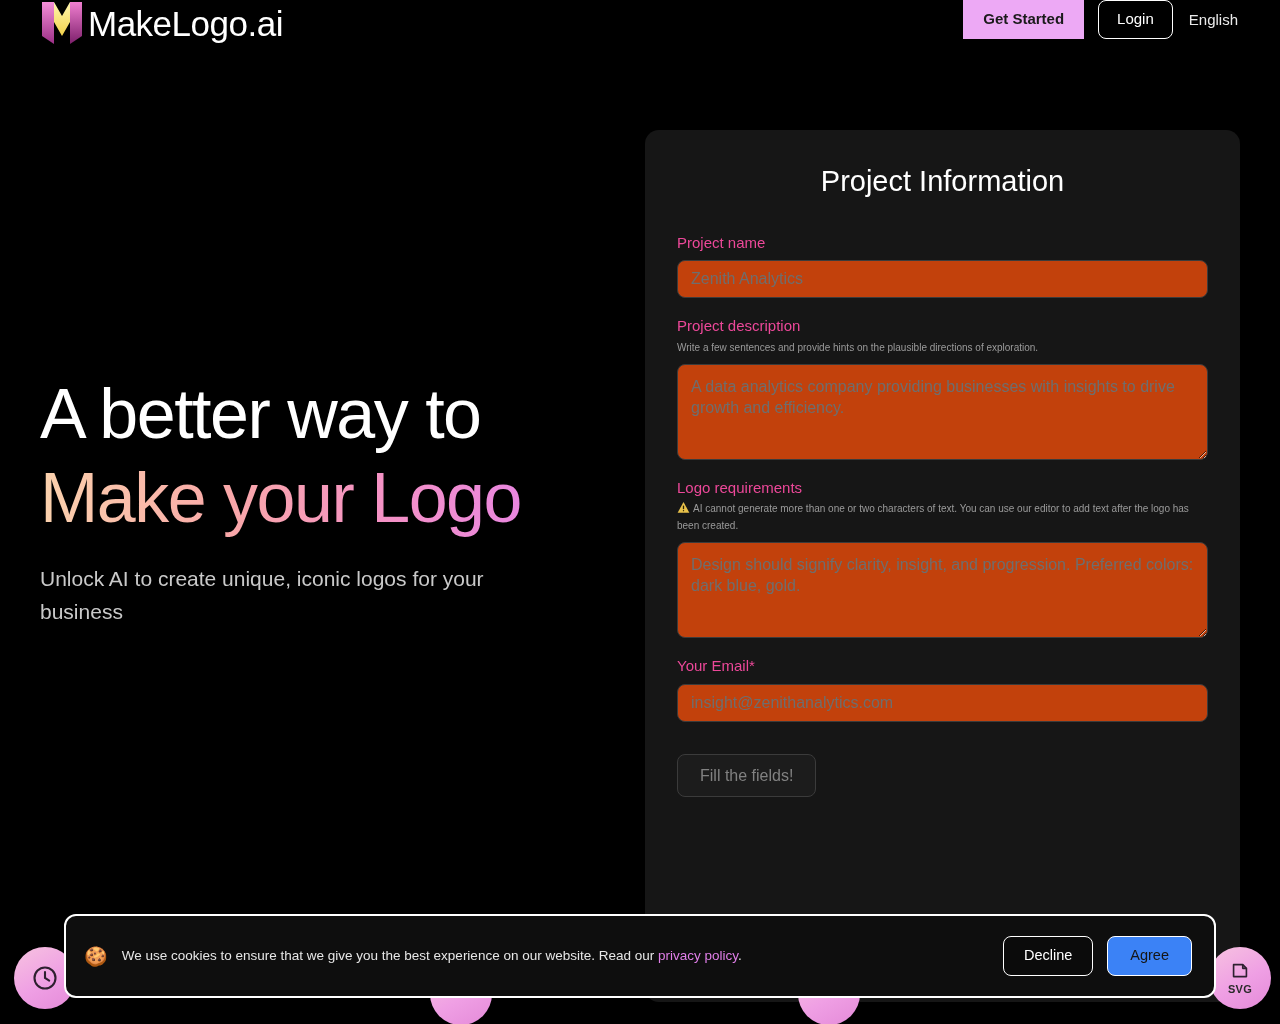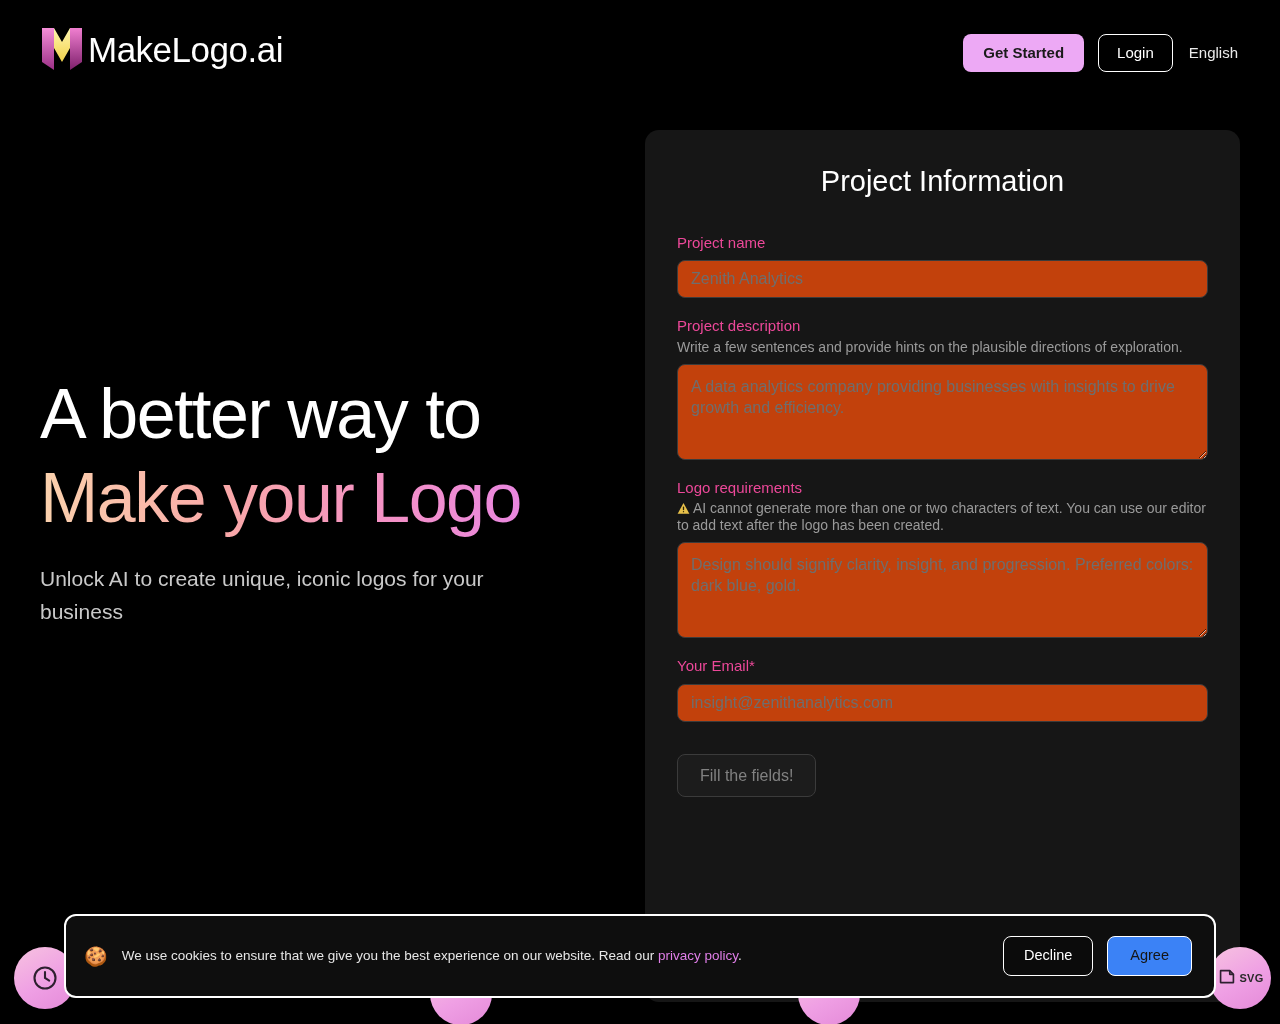--- a/index.html
+++ b/index.html
@@ -20,21 +20,21 @@
     background: #000000;
   }
 
   
   .header {
     position: absolute;
     top: 0; left: 0;
     width: 1280px;
     height: 72px;
     display: flex;
-    align-items: flex-end;
+    align-items: flex-start;
     justify-content: space-between;
     padding: 0 40px;
   }
 
   .brand {
     display: flex;
     align-items: center;
     gap: 2px;
   }
 
@@ -58,21 +58,21 @@
   .header-actions {
     display: flex;
     align-items: center;
     gap: 14px;
   }
 
   .btn-get-started {
     background: #eda9f5;
     color: #1a1a1a;
     border: none;
-    border-radius: 8px;
+    border-radius: 0;
     font-size: 15px;
     font-weight: 700;
     font-family: "Liberation Sans", sans-serif;
     padding: 11px 20px;
     cursor: pointer;
     line-height: 1.1;
   }
 
   .btn-login {
     background: #000000;
@@ -155,21 +155,21 @@
     display: block;
     font-size: 15px;
     color: #ec4899;
     font-weight: 400;
     margin-bottom: 8px;
     line-height: 1.3;
   }
 
   .field-hint {
     display: block;
-    font-size: 14px;
+    font-size: 10px;
     color: #9a9a9a;
     line-height: 17px;
     margin-top: -5px;
     margin-bottom: 8px;
   }
 
   .warn-icon {
     display: inline-block;
     vertical-align: -2px;
     margin-right: 3px;
@@ -218,20 +218,21 @@
   }
 
   
   .badge {
     position: absolute;
     width: 62px;
     height: 62px;
     border-radius: 50%;
     background: linear-gradient(150deg, #f7c3e0 0%, #ef9fe4 55%, #e48ad8 100%);
     display: flex;
+    flex-direction: column;
     align-items: center;
     justify-content: center;
     gap: 1px;
   }
 
   .badge-label {
     font-size: 11px;
     font-weight: 700;
     color: #2a2a2a;
     letter-spacing: 0.3px;

